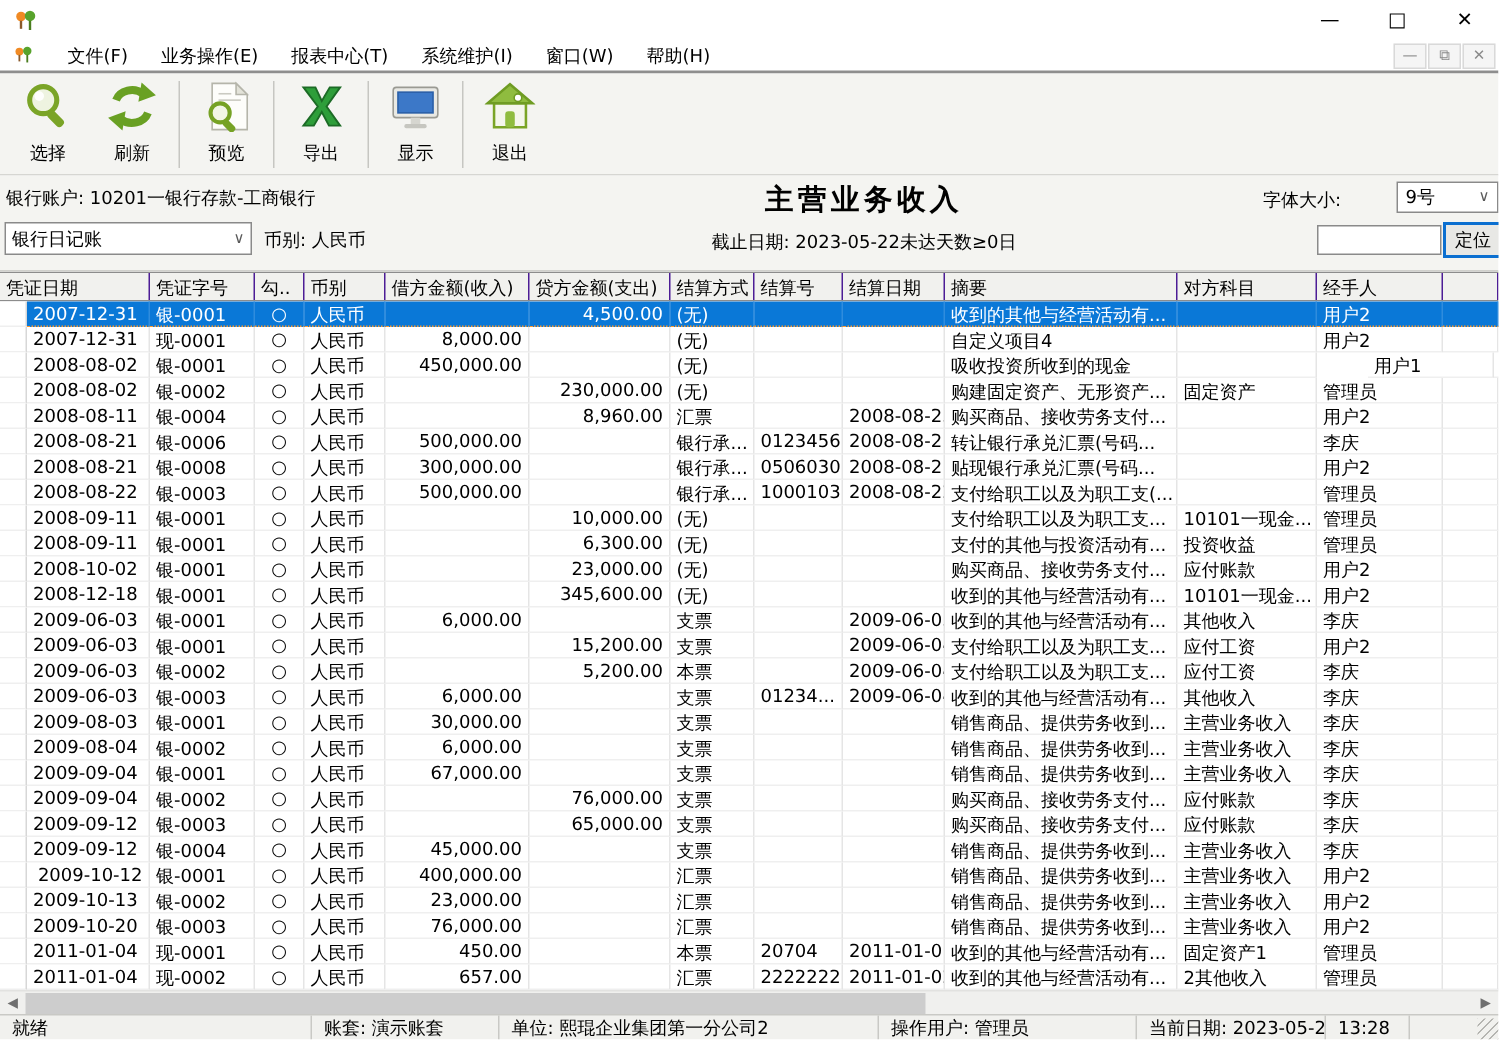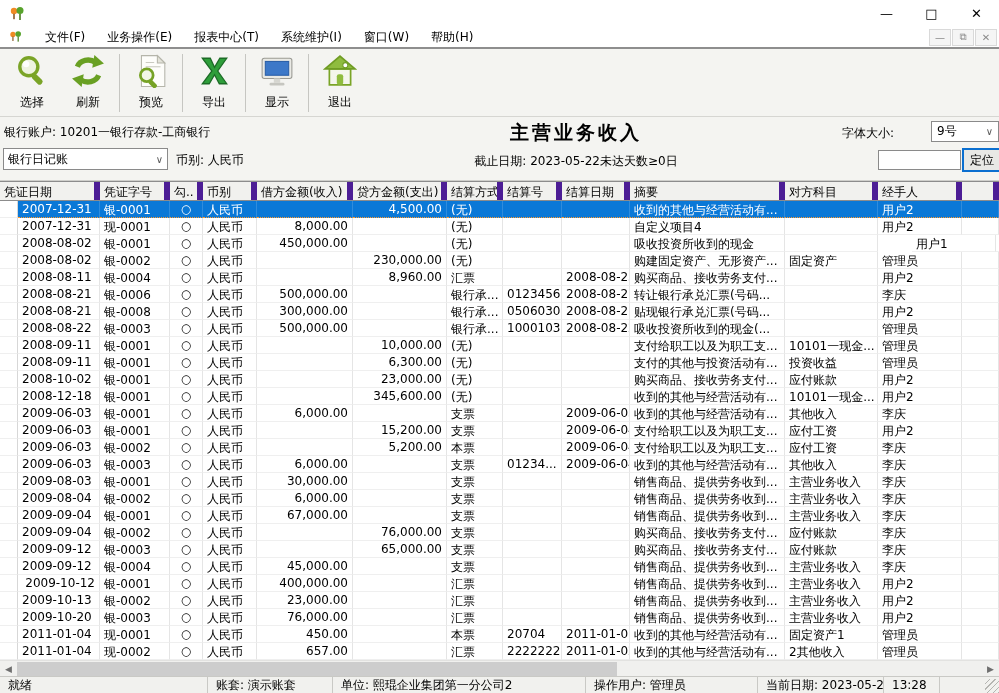--- a/index.html
+++ b/index.html
@@ -50,21 +50,21 @@
   .fontsize-select .arrow { margin-left:auto; color:#5a5a5a; font-size:10px; }
   .locate-input { position:absolute; left:878px; top:33px; width:83px; height:20px;
     border:1px solid #8a8a8a; background:#fff; font-size:12px; padding:0 3px; }
   .locate-btn { position:absolute; left:962px; top:31px; width:40px; height:24px;
     background:#e8e8e5; border:2px solid #0b6fd0; font-size:12px; text-align:center; line-height:20px; }
 
   
   .grid { width:999px; }
   .grid-header { display:flex; height:20px; background:#f1f1ee;
     border-top:1px solid #8c8c8c; border-bottom:1px solid #8c8c8c; }
-  .gh-cell { border-right:6px solid #4c1d95; padding:2px 4px; overflow:hidden; white-space:nowrap;
+  .gh-cell { border-right:1px solid #4c1d95; padding:2px 4px; overflow:hidden; white-space:nowrap;
     flex:0 0 auto; }
   .grid-body { background:#fff; }
   .grid-row { display:flex; height:17px; }
   .gr-cell { border-right:1px solid #e5e5e5; border-bottom:1px solid #efefef; padding:1px 4px;
     overflow:hidden; white-space:nowrap; flex:0 0 auto; font-size:12px; }
   .gr-cell.ind { border-right:1px solid #d7d7d7; background:#fff; }
   .gr-cell.num { text-align:right; }
   .gr-cell.ctr { text-align:center; padding:1px 0; }
   .grid-row.selected .gr-cell:not(.ind) { background:#0a78d7; color:#fff;
     border-right-color:#2f8cdd; border-bottom:1px dotted #ff9a2e; }
@@ -339,21 +339,21 @@
         <span class="gr-cell ind" style="width: 18px;"></span>
         <span class="gr-cell" style="width: 82px;">2008-08-22</span>
         <span class="gr-cell" style="width: 70px;">银-0003</span>
         <span class="gr-cell ctr" style="width: 33px;">○</span>
         <span class="gr-cell" style="width: 54px;">人民币</span>
         <span class="gr-cell num" style="width: 96px;">500,000.00</span>
         <span class="gr-cell num" style="width: 94px;"></span>
         <span class="gr-cell" style="width: 56px;">银行承...</span>
         <span class="gr-cell" style="width: 59px;">10001032</span>
         <span class="gr-cell" style="width: 68px;">2008-08-22</span>
-        <span class="gr-cell" style="width: 155px;">吸收投资所收到的现金(...</span>
+        <span class="gr-cell" style="width: 155px;">支付给职工以及为职工支(...</span>
         <span class="gr-cell" style="width: 93px;"></span>
         <span class="gr-cell" style="width: 84px;">管理员</span>
         <span class="gr-cell" style="width: 37px;"></span>
       </div>
       <div class="grid-row">
         <span class="gr-cell ind" style="width: 18px;"></span>
         <span class="gr-cell" style="width: 82px;">2008-09-11</span>
         <span class="gr-cell" style="width: 70px;">银-0001</span>
         <span class="gr-cell ctr" style="width: 33px;">○</span>
         <span class="gr-cell" style="width: 54px;">人民币</span>

